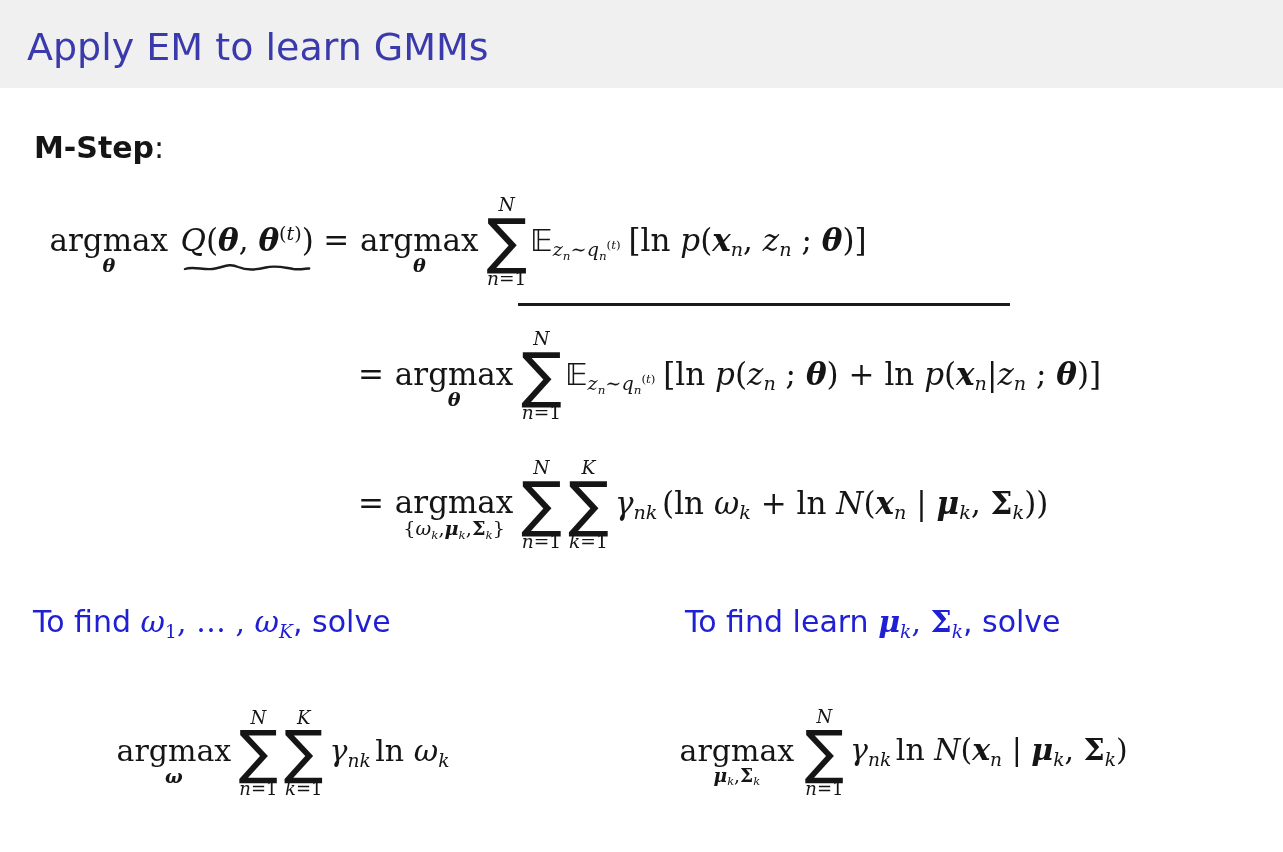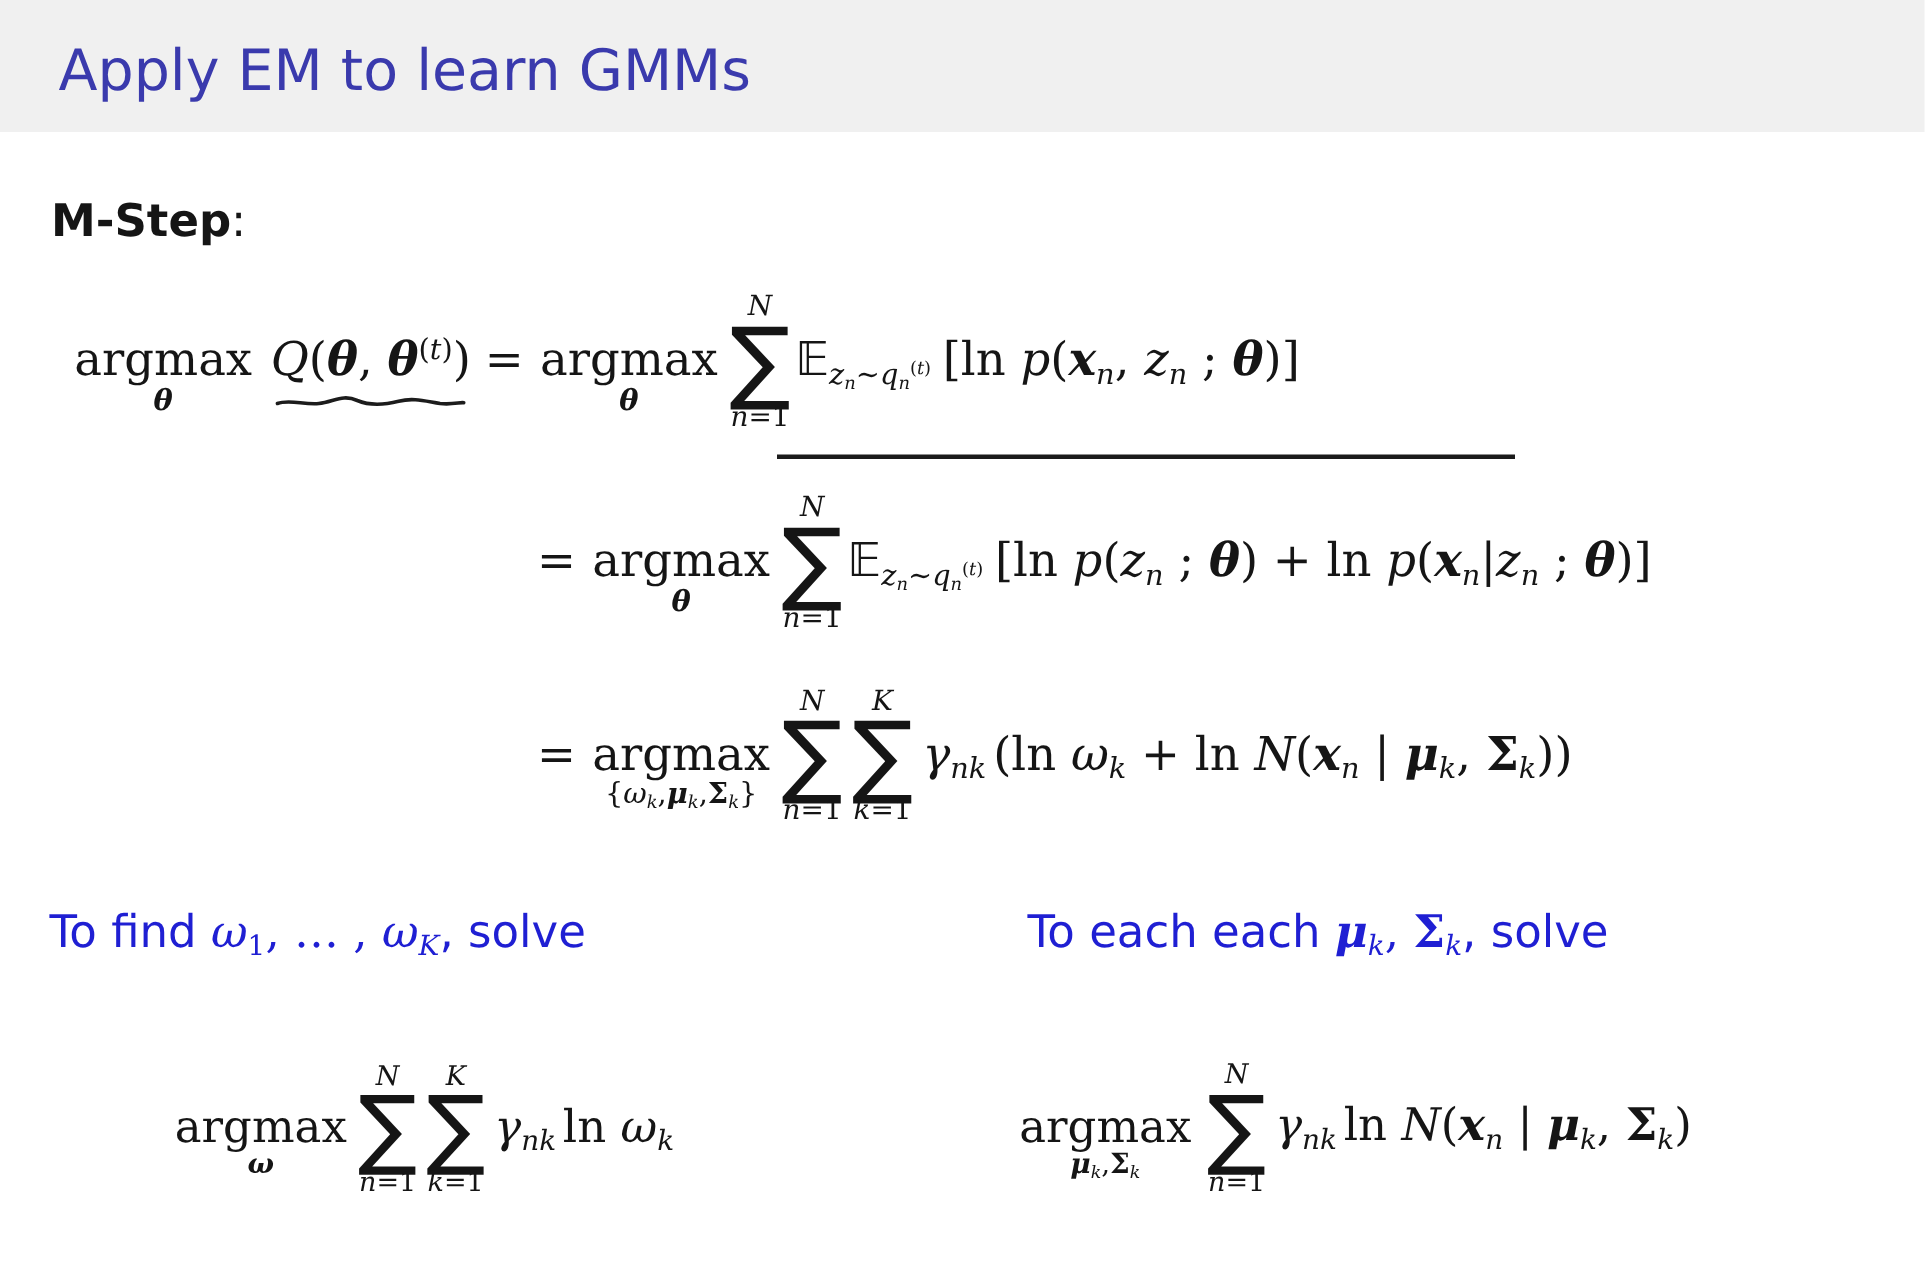--- a/index.html
+++ b/index.html
@@ -3,21 +3,21 @@
 <meta charset="utf-8">
 <style>
   :root{
     --header_bg:#f0f0f0; --title_blue:#3a3aad; --text_blue:#1f1fd3;
     --ink:#151515; --page_bg:#ffffff;
   }
   html,body{margin:0;padding:0;}
   body{width:1283px;height:852px;position:relative;background:var(--page_bg);overflow:hidden;
        font-family:"DejaVu Serif","Liberation Serif",serif;color:var(--ink);}
   .titlebar{position:absolute;top:0;left:0;width:1283px;height:88px;background:var(--header_bg);}
-  .titlebar h1{margin:0;padding-left:39px;line-height:94px;font-size:38px;font-weight:400;
+  .titlebar h1{margin:0;padding-left:27px;line-height:94px;font-size:38px;font-weight:400;
        color:var(--title_blue);font-family:"DejaVu Sans","Liberation Sans",sans-serif;}
   .mstep{position:absolute;left:34px;top:118px;font-size:30px;color:var(--ink);
        font-family:"DejaVu Sans","Liberation Sans",sans-serif;margin-top:12px;}
   .mstep .lbl{font-weight:bold;}
   .eq{position:absolute;display:flex;align-items:center;font-size:31px;}
   .eq.small{font-size:30px;}
   .row1{left:48px;top:172px;height:140px;}
   .rule{position:absolute;left:518px;top:303px;width:492px;height:3px;background:#1b1b1b;}
   .row2{left:358px;top:312px;height:128px;}
   .row3{left:358px;top:438px;height:134px;}
@@ -67,21 +67,21 @@
     <span class="mline"><span class="m-r">=</span><span class="msp" style="width: 0.3em;"></span><span class="limop"><span class="lbase"><span class="m-r">argmax</span></span><span class="lunder"><span class="m-bi">θ</span></span></span><span class="msp" style="width: 0.1em;"></span><span class="bigop"><span class="lim"><span class="m-i">N</span></span><span class="sig">∑</span><span class="lim"><span class="m-i">n</span><span class="m-r">=1</span></span></span><span class="m-bb">𝔼</span><span class="msub"><span class="m-i">z</span><span class="msub"><span class="m-i">n</span></span><span class="m-r">∼</span><span class="m-i">q</span><span class="msub"><span class="m-i">n</span></span><span class="msup"><span class="m-r">(</span><span class="m-i">t</span><span class="m-r">)</span></span></span><span class="msp" style="width: 0.25em;"></span><span class="m-r">[ln </span><span class="m-i">p</span><span class="m-r">(</span><span class="m-i">z</span><span class="msub"><span class="m-i">n</span></span><span class="m-r"> ; </span><span class="m-bi">θ</span><span class="m-r">) + ln </span><span class="m-i">p</span><span class="m-r">(</span><span class="m-bi">x</span><span class="msub"><span class="m-i">n</span></span><span class="m-r">|</span><span class="m-i">z</span><span class="msub"><span class="m-i">n</span></span><span class="m-r"> ; </span><span class="m-bi">θ</span><span class="m-r">)]</span></span>
   </div>
 <div class="eq row3">
     <span class="mline"><span class="m-r">=</span><span class="msp" style="width: 0.3em;"></span><span class="limop"><span class="lbase"><span class="m-r">argmax</span></span><span class="lunder"><span class="m-r">{</span><span class="m-i">ω</span><span class="msub"><span class="m-i">k</span></span><span class="m-r">,</span><span class="m-bi">μ</span><span class="msub"><span class="m-i">k</span></span><span class="m-r">,</span><span class="m-br">Σ</span><span class="msub"><span class="m-i">k</span></span><span class="m-r">}</span></span></span><span class="msp" style="width: 0.1em;"></span><span class="bigop"><span class="lim"><span class="m-i">N</span></span><span class="sig">∑</span><span class="lim"><span class="m-i">n</span><span class="m-r">=1</span></span></span><span class="bigop"><span class="lim"><span class="m-i">K</span></span><span class="sig">∑</span><span class="lim"><span class="m-i">k</span><span class="m-r">=1</span></span></span><span class="msp" style="width: 0.1em;"></span><span class="m-i">γ</span><span class="msub"><span class="m-i">nk</span></span><span class="msp" style="width: 0.15em;"></span><span class="m-r">(ln </span><span class="m-i">ω</span><span class="msub"><span class="m-i">k</span></span><span class="m-r"> + ln </span><span class="m-i">N</span><span class="m-r">(</span><span class="m-bi">x</span><span class="msub"><span class="m-i">n</span></span><span class="m-r"> | </span><span class="m-bi">μ</span><span class="msub"><span class="m-i">k</span></span><span class="m-r">, </span><span class="m-br">Σ</span><span class="msub"><span class="m-i">k</span></span><span class="m-r">))</span></span>
   </div>
 
 <div class="bluelabel lbl-left">
     <span class="mline"><span class="m-sans">To find </span><span class="m-i">ω</span><span class="msub"><span class="m-r">1</span></span><span class="m-r">, … , </span><span class="m-i">ω</span><span class="msub"><span class="m-i">K</span></span><span class="m-sans">, solve</span></span>
   </div>
 <div class="bluelabel lbl-right">
-    <span class="mline"><span class="m-sans">To each each </span><span class="m-bi">μ</span><span class="msub"><span class="m-i">k</span></span><span class="m-r">, </span><span class="m-br">Σ</span><span class="msub"><span class="m-i">k</span></span><span class="m-sans">, solve</span></span>
+    <span class="mline"><span class="m-sans">To find learn </span><span class="m-bi">μ</span><span class="msub"><span class="m-i">k</span></span><span class="m-r">, </span><span class="m-br">Σ</span><span class="msub"><span class="m-i">k</span></span><span class="m-sans">, solve</span></span>
   </div>
 
 <div class="eq small bl">
     <span class="mline"><span class="limop"><span class="lbase"><span class="m-r">argmax</span></span><span class="lunder"><span class="m-bi">ω</span></span></span><span class="msp" style="width: 0.1em;"></span><span class="bigop"><span class="lim"><span class="m-i">N</span></span><span class="sig">∑</span><span class="lim"><span class="m-i">n</span><span class="m-r">=1</span></span></span><span class="bigop"><span class="lim"><span class="m-i">K</span></span><span class="sig">∑</span><span class="lim"><span class="m-i">k</span><span class="m-r">=1</span></span></span><span class="msp" style="width: 0.1em;"></span><span class="m-i">γ</span><span class="msub"><span class="m-i">nk</span></span><span class="msp" style="width: 0.15em;"></span><span class="m-r">ln </span><span class="m-i">ω</span><span class="msub"><span class="m-i">k</span></span></span>
   </div>
 <div class="eq small br">
     <span class="mline"><span class="limop"><span class="lbase"><span class="m-r">argmax</span></span><span class="lunder"><span class="m-bi">μ</span><span class="msub"><span class="m-i">k</span></span><span class="m-r">,</span><span class="m-br">Σ</span><span class="msub"><span class="m-i">k</span></span></span></span><span class="msp" style="width: 0.2em;"></span><span class="bigop"><span class="lim"><span class="m-i">N</span></span><span class="sig">∑</span><span class="lim"><span class="m-i">n</span><span class="m-r">=1</span></span></span><span class="msp" style="width: 0.1em;"></span><span class="m-i">γ</span><span class="msub"><span class="m-i">nk</span></span><span class="msp" style="width: 0.15em;"></span><span class="m-r">ln </span><span class="m-i">N</span><span class="m-r">(</span><span class="m-bi">x</span><span class="msub"><span class="m-i">n</span></span><span class="m-r"> | </span><span class="m-bi">μ</span><span class="msub"><span class="m-i">k</span></span><span class="m-r">, </span><span class="m-br">Σ</span><span class="msub"><span class="m-i">k</span></span><span class="m-r">)</span></span>
   </div>
 
 </body></html>

